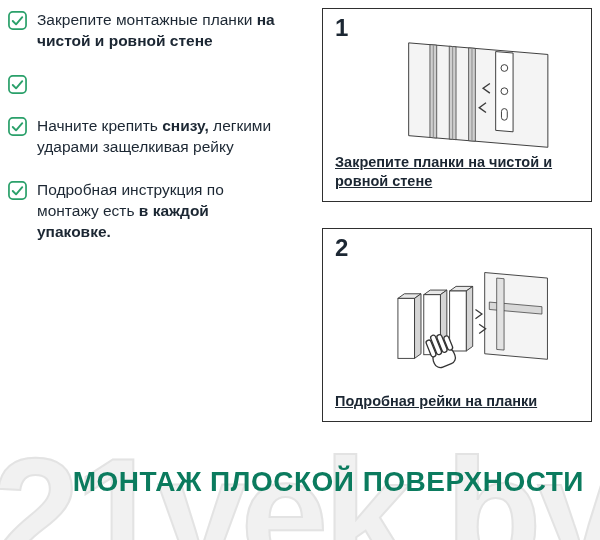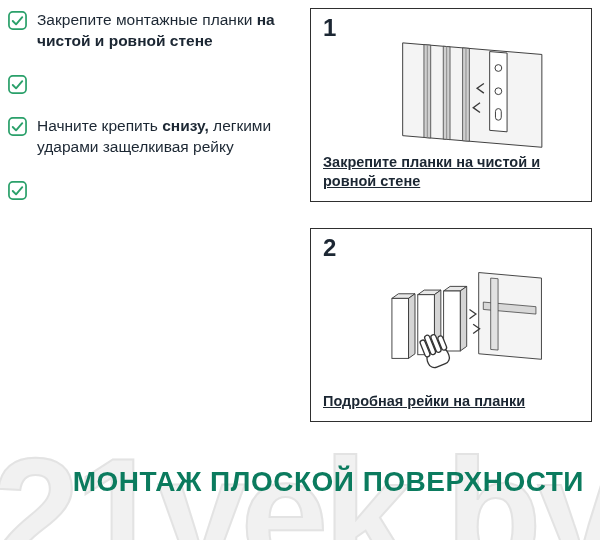--- a/index.html
+++ b/index.html
@@ -1,18 +1,18 @@
 <!DOCTYPE html>
 <html><head>
 <meta charset="utf-8">
 <style>
   html,body{margin:0;padding:0;background:#fff;}
   .page{position:relative;width:600px;height:540px;background:#ffffff;overflow:hidden;
         font-family:"Liberation Sans","DejaVu Sans",sans-serif;color:#1c2733;}
-  .content{position:absolute;inset:0;display:flex;padding:8px 8px 0 8px;gap:12px;z-index:1;}
+  .content{position:absolute;inset:0;display:flex;padding:8px 8px 0 8px;gap:24px;z-index:1;}
 
   
   .checklist{width:290px;display:flex;flex-direction:column;gap:22px;padding-top:2px;}
   .check-item{display:flex;gap:10px;align-items:flex-start;}
   .checkbox{flex:0 0 19px;width:19px;height:19px;margin-top:1px;}
   .check-text{margin:0;font-size:15.5px;line-height:1.35;max-width:248px;}
   .check-text b{font-weight:bold;}
 
   
   .panels{flex:1;display:flex;flex-direction:column;gap:26px;}
@@ -70,20 +70,21 @@
       </div>
 
 
       <div class="check-item">
         <span class="checkbox">
           <svg viewBox="0 0 20 20" width="19" height="19">
             <rect x="1" y="1" width="18" height="18" rx="4" fill="#ffffff" stroke="#2aa06a" stroke-width="1.8"></rect>
             <path d="M5 10.5 L8.5 14 L15 6.5" fill="none" stroke="#2aa06a" stroke-width="2" stroke-linecap="round" stroke-linejoin="round"></path>
           </svg>
         </span>
+        <p class="check-text"><span>Подробная инструкция по монтажу есть </span><b>в каждой упаковке.</b></p>
       </div>
 
     </div>
 
     <div class="panels">
 
       <div class="panel">
         <div class="panel-number">1</div>
         <div class="panel-illustration">
           <svg viewBox="0 0 240 120" width="238" height="116">

